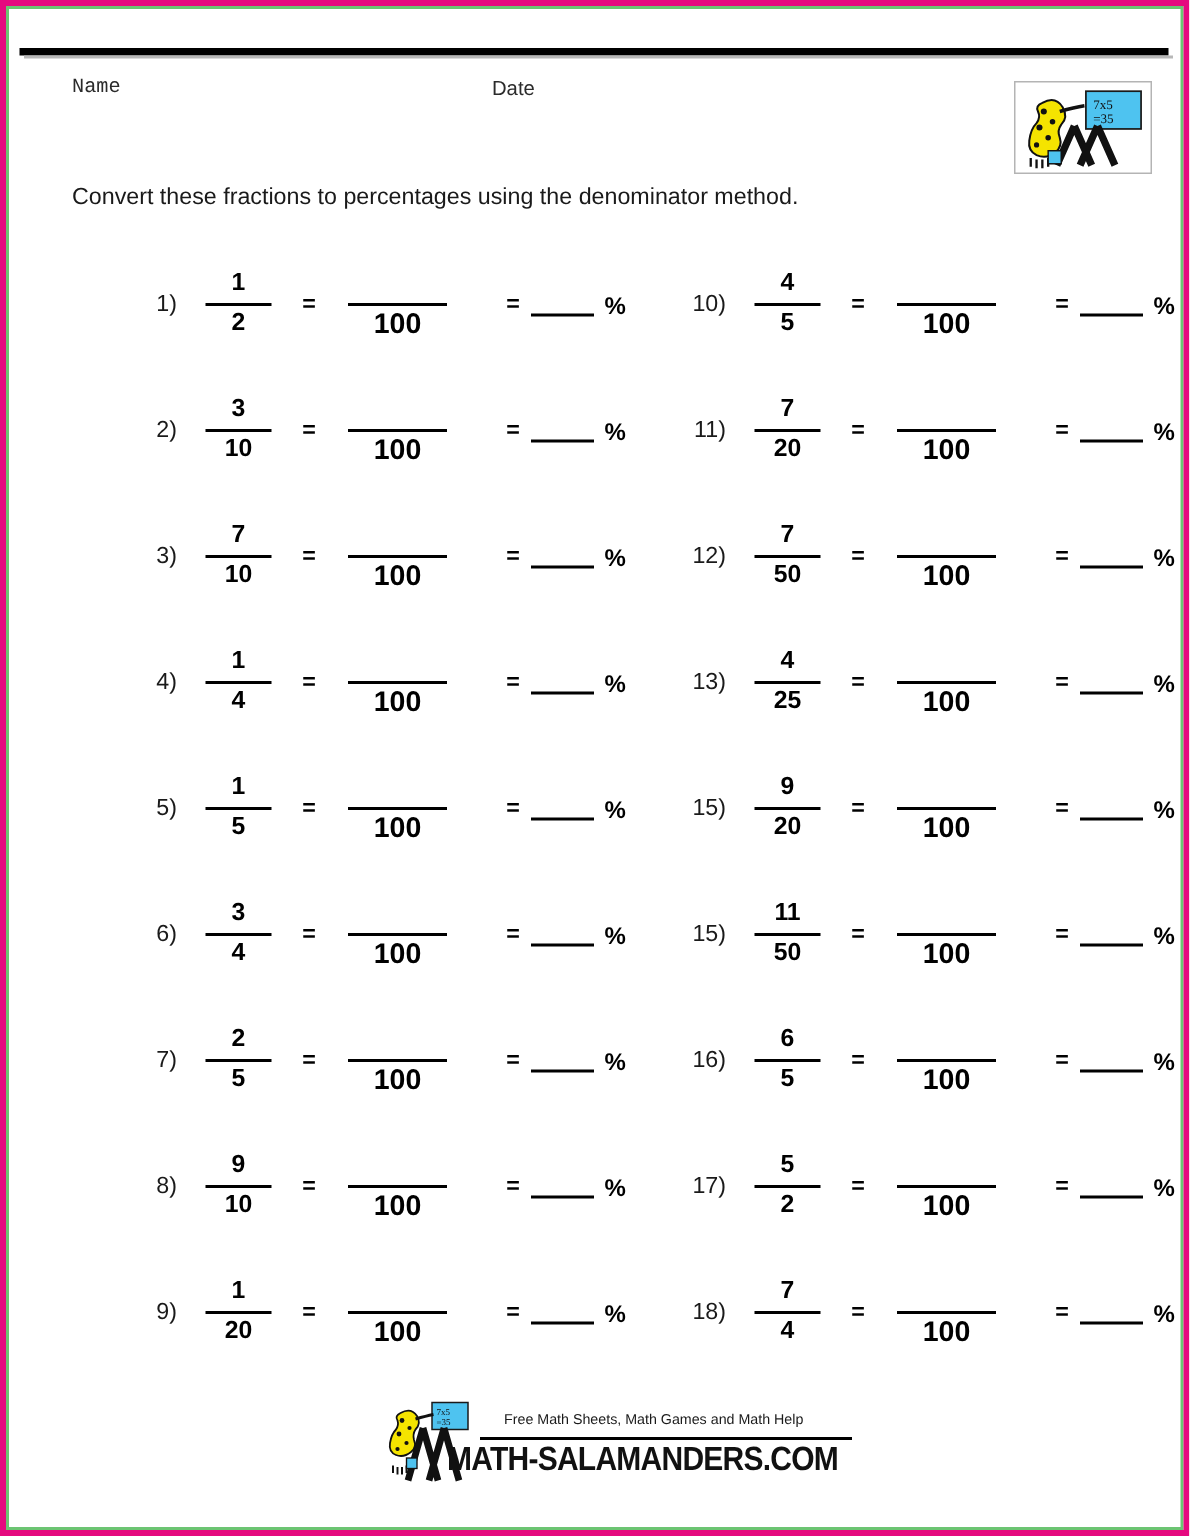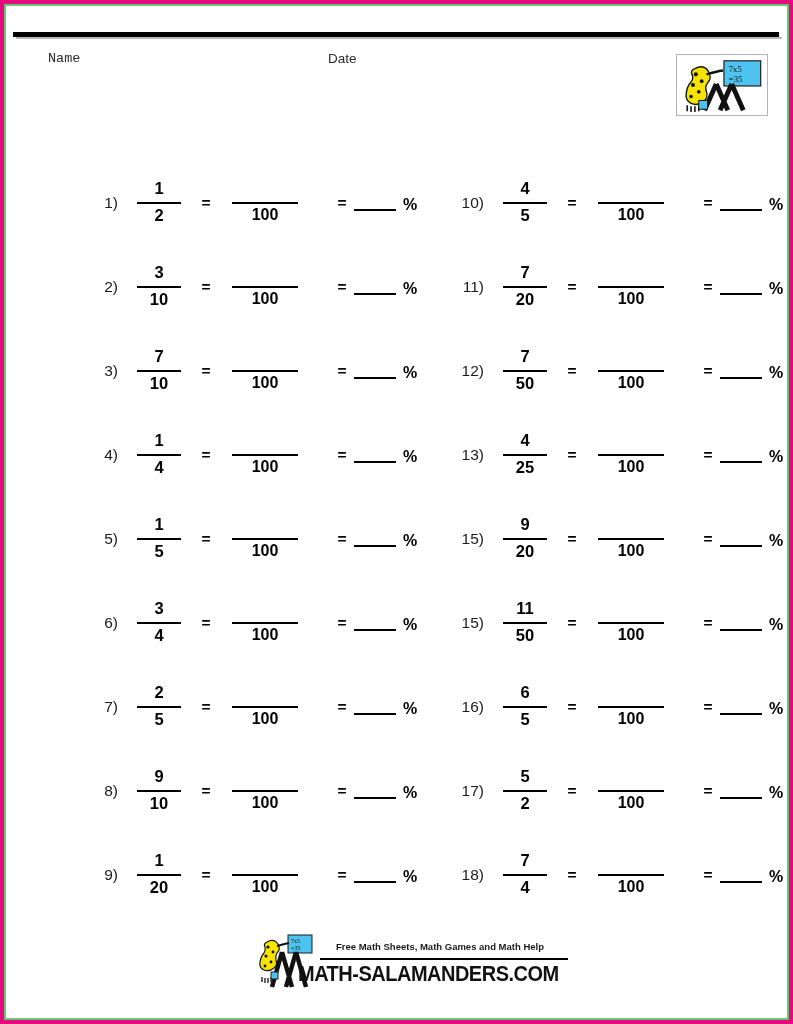--- a/index.html
+++ b/index.html
@@ -175,21 +175,21 @@
   .frac.blank .num {
     color: transparent;
   }
   .frac.blank {
     width: 78px;
   }
   .frac.blank .bar {
     width: 66px;
   }
   .frac.blank .den {
-    font-size: 16px;
+    font-size: 19px;
   }
 
   .eq {
     font-size: 15.5px;
     font-weight: bold;
     color: #000000;
     flex: none;
     width: 24px;
     text-align: center;
   }
@@ -232,21 +232,21 @@
     left: 252px;
     top: 0;
     width: 310px;
     height: 68px;
   }
   .footer-tag {
     position: absolute;
     left: 78px;
     top: 10px;
     font-size: 9.5px;
-    font-weight: bold;
+    font-weight: normal;
     color: #1a1a1a;
     font-family: "Liberation Sans", sans-serif;
     white-space: nowrap;
   }
   .footer-rule {
     position: absolute;
     left: 62px;
     top: 27px;
     width: 248px;
     height: 2px;
@@ -305,20 +305,21 @@
         <circle cx="25" cy="27" r="1.9" fill="#111"></circle>
         <circle cx="16" cy="31" r="2.1" fill="#111"></circle>
         <circle cx="22" cy="38" r="1.9" fill="#111"></circle>
         <circle cx="14" cy="43" r="1.8" fill="#111"></circle>
 
         <path d="M10 52 l0 6 M14 53 l0 6 M18 53 l0 6 M22 52 l0 6" stroke="#111" stroke-width="1.6"></path>
         <rect x="22" y="47" width="9" height="9" fill="#4ec3f0" stroke="#111" stroke-width="1"></rect>
       </svg>
     </div>
 
+    <div class="subtitle">Convert these fractions to percentages using the denominator method.</div>
 
     <div class="problems">
 
       <div class="col col-left">
 
         <div class="problem">
           <div class="p-num">1)</div>
           <div class="frac">
             <div class="num">1</div>
             <div class="bar"></div>

